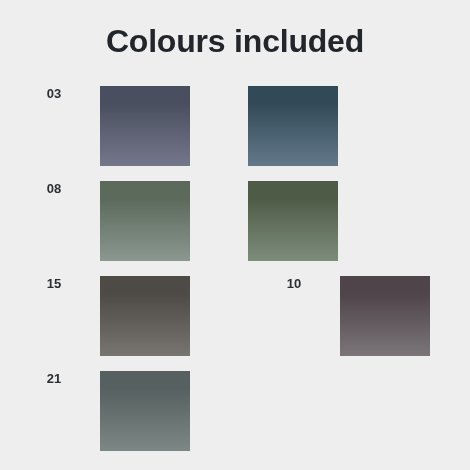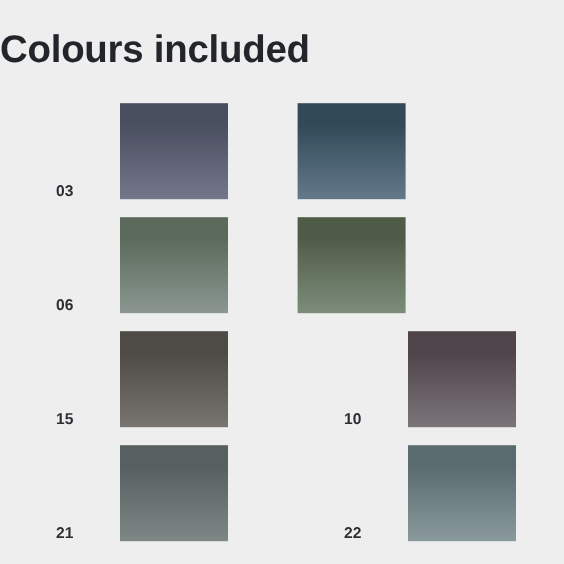--- a/index.html
+++ b/index.html
@@ -18,42 +18,42 @@
     width: 470px;
     height: 470px;
     background: #eeeeee;
     box-sizing: border-box;
   }
   .page-title {
     position: absolute;
     top: 22px;
     left: 0;
     width: 470px;
-    text-align: left;
+    text-align: center;
     font-size: 32px;
     font-weight: bold;
     color: #22262b;
     letter-spacing: -0.2px;
     line-height: 38px;
   }
   .swatch-grid {
     position: absolute;
     top: 86px;
     left: 0;
     width: 470px;
     display: grid;
     grid-template-columns: 215px 215px;
     grid-column-gap: 25px;
     grid-row-gap: 15px;
     padding-left: 8px;
     box-sizing: border-box;
   }
   .swatch-cell {
     display: flex;
-    align-items: flex-end;
+    align-items: flex-start;
     height: 80px;
   }
   .swatch-label {
     width: 92px;
     text-align: center;
     font-size: 13px;
     font-weight: bold;
     color: #2b2f34;
     flex: 0 0 92px;
   }
@@ -75,21 +75,21 @@
     <div class="swatch-cell">
       <span class="swatch-label">03</span>
       <span class="swatch-chip" style="background: linear-gradient(rgb(74, 79, 96) 0%, rgb(74, 79, 96) 22%, rgb(116, 119, 138) 100%);"></span>
     </div>
 
     <div class="swatch-cell">
       <span class="swatch-chip" style="background: linear-gradient(rgb(50, 74, 88) 0%, rgb(50, 74, 88) 22%, rgb(99, 121, 138) 100%);"></span>
     </div>
 
     <div class="swatch-cell">
-      <span class="swatch-label">06</span>
+      <span class="swatch-label">08</span>
       <span class="swatch-chip" style="background: linear-gradient(rgb(92, 106, 92) 0%, rgb(92, 106, 92) 22%, rgb(139, 151, 144) 100%);"></span>
     </div>
 
     <div class="swatch-cell">
       <span class="swatch-chip" style="background: linear-gradient(rgb(78, 92, 71) 0%, rgb(78, 92, 71) 22%, rgb(126, 140, 124) 100%);"></span>
     </div>
 
     <div class="swatch-cell">
       <span class="swatch-label">15</span>
       <span class="swatch-chip" style="background: linear-gradient(rgb(78, 74, 69) 0%, rgb(78, 74, 69) 22%, rgb(120, 116, 111) 100%);"></span>
@@ -98,19 +98,15 @@
     <div class="swatch-cell">
       <span class="swatch-label">10</span>
       <span class="swatch-chip" style="background: linear-gradient(rgb(79, 68, 73) 0%, rgb(79, 68, 73) 22%, rgb(123, 117, 122) 100%);"></span>
     </div>
 
     <div class="swatch-cell">
       <span class="swatch-label">21</span>
       <span class="swatch-chip" style="background: linear-gradient(rgb(86, 96, 96) 0%, rgb(86, 96, 96) 22%, rgb(125, 135, 133) 100%);"></span>
     </div>
 
-    <div class="swatch-cell">
-      <span class="swatch-label">22</span>
-      <span class="swatch-chip" style="background: linear-gradient(rgb(90, 107, 112) 0%, rgb(90, 107, 112) 22%, rgb(138, 154, 156) 100%);"></span>
-    </div>
 
   </div>
 </div>
 
 </body></html>

